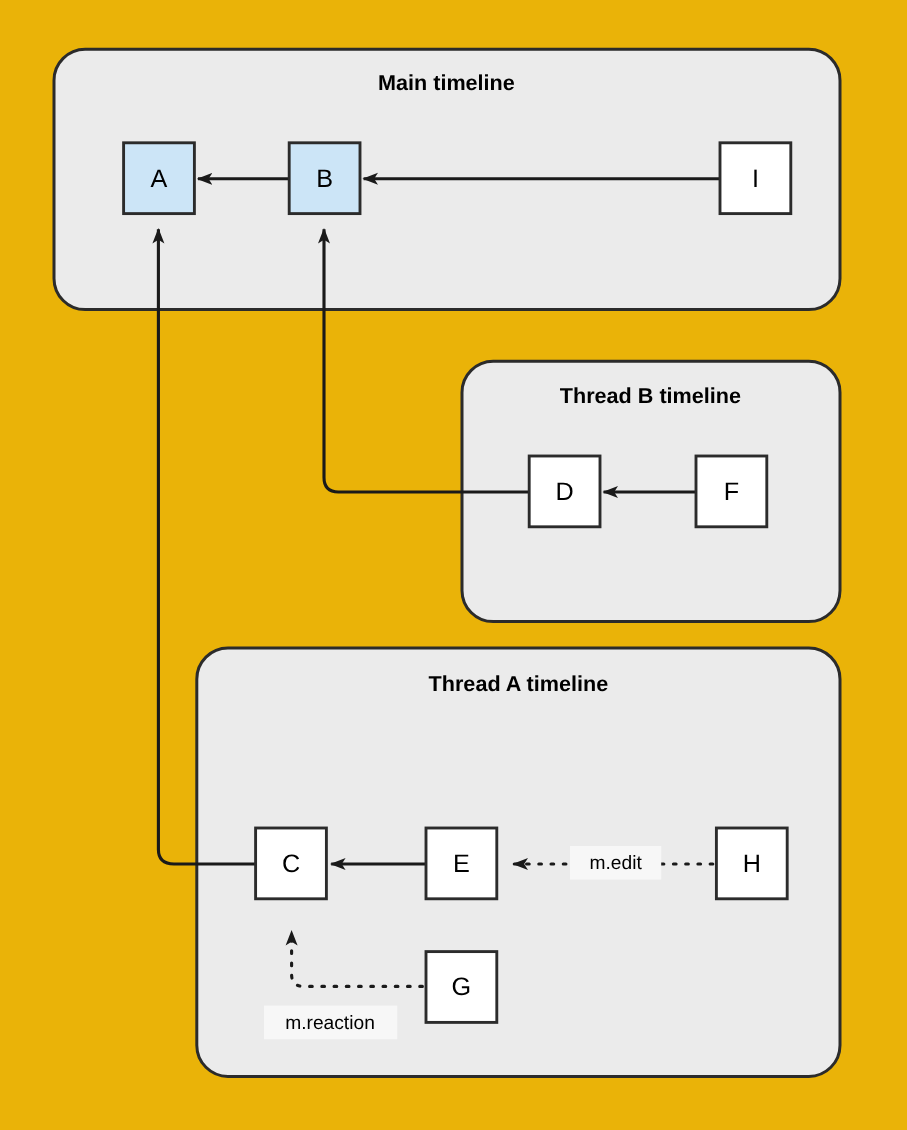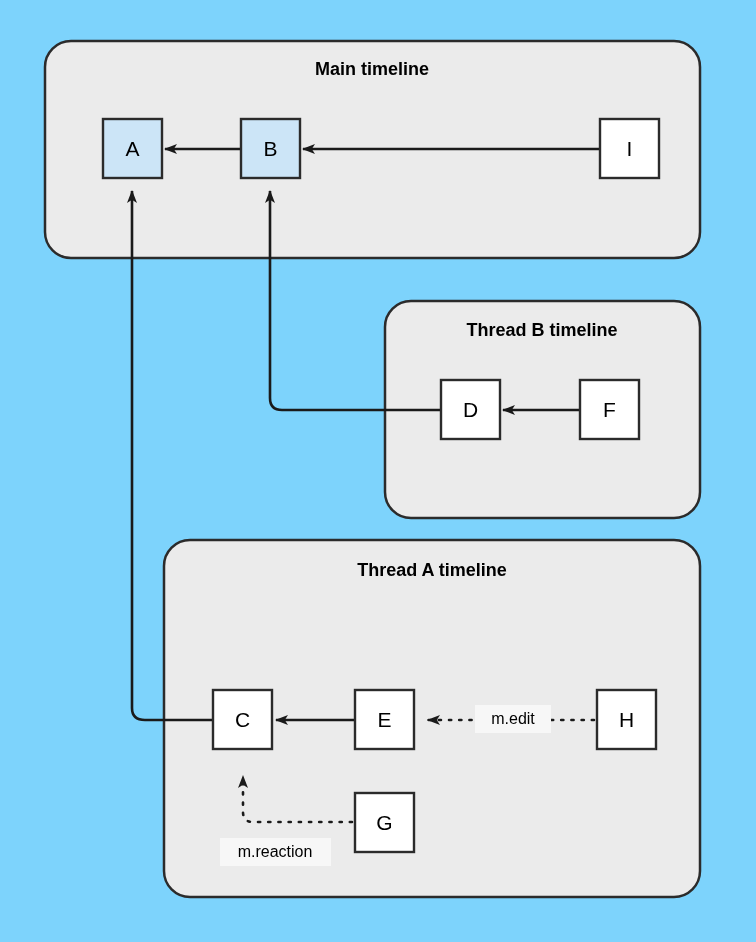--- a/index.html
+++ b/index.html
@@ -7,21 +7,21 @@
     padding: 0;
     background: #ffffff;
   }
   body {
     font-family: "Liberation Sans", sans-serif;
   }
   #canvas {
     position: relative;
     width: 756px;
     height: 942px;
-    background: #7dd3fc;
+    background: #eab308;
     overflow: hidden;
   }
   #diagram-svg {
     position: absolute;
     left: 0;
     top: 0;
     width: 756px;
     height: 942px;
   }
   .group-title {

